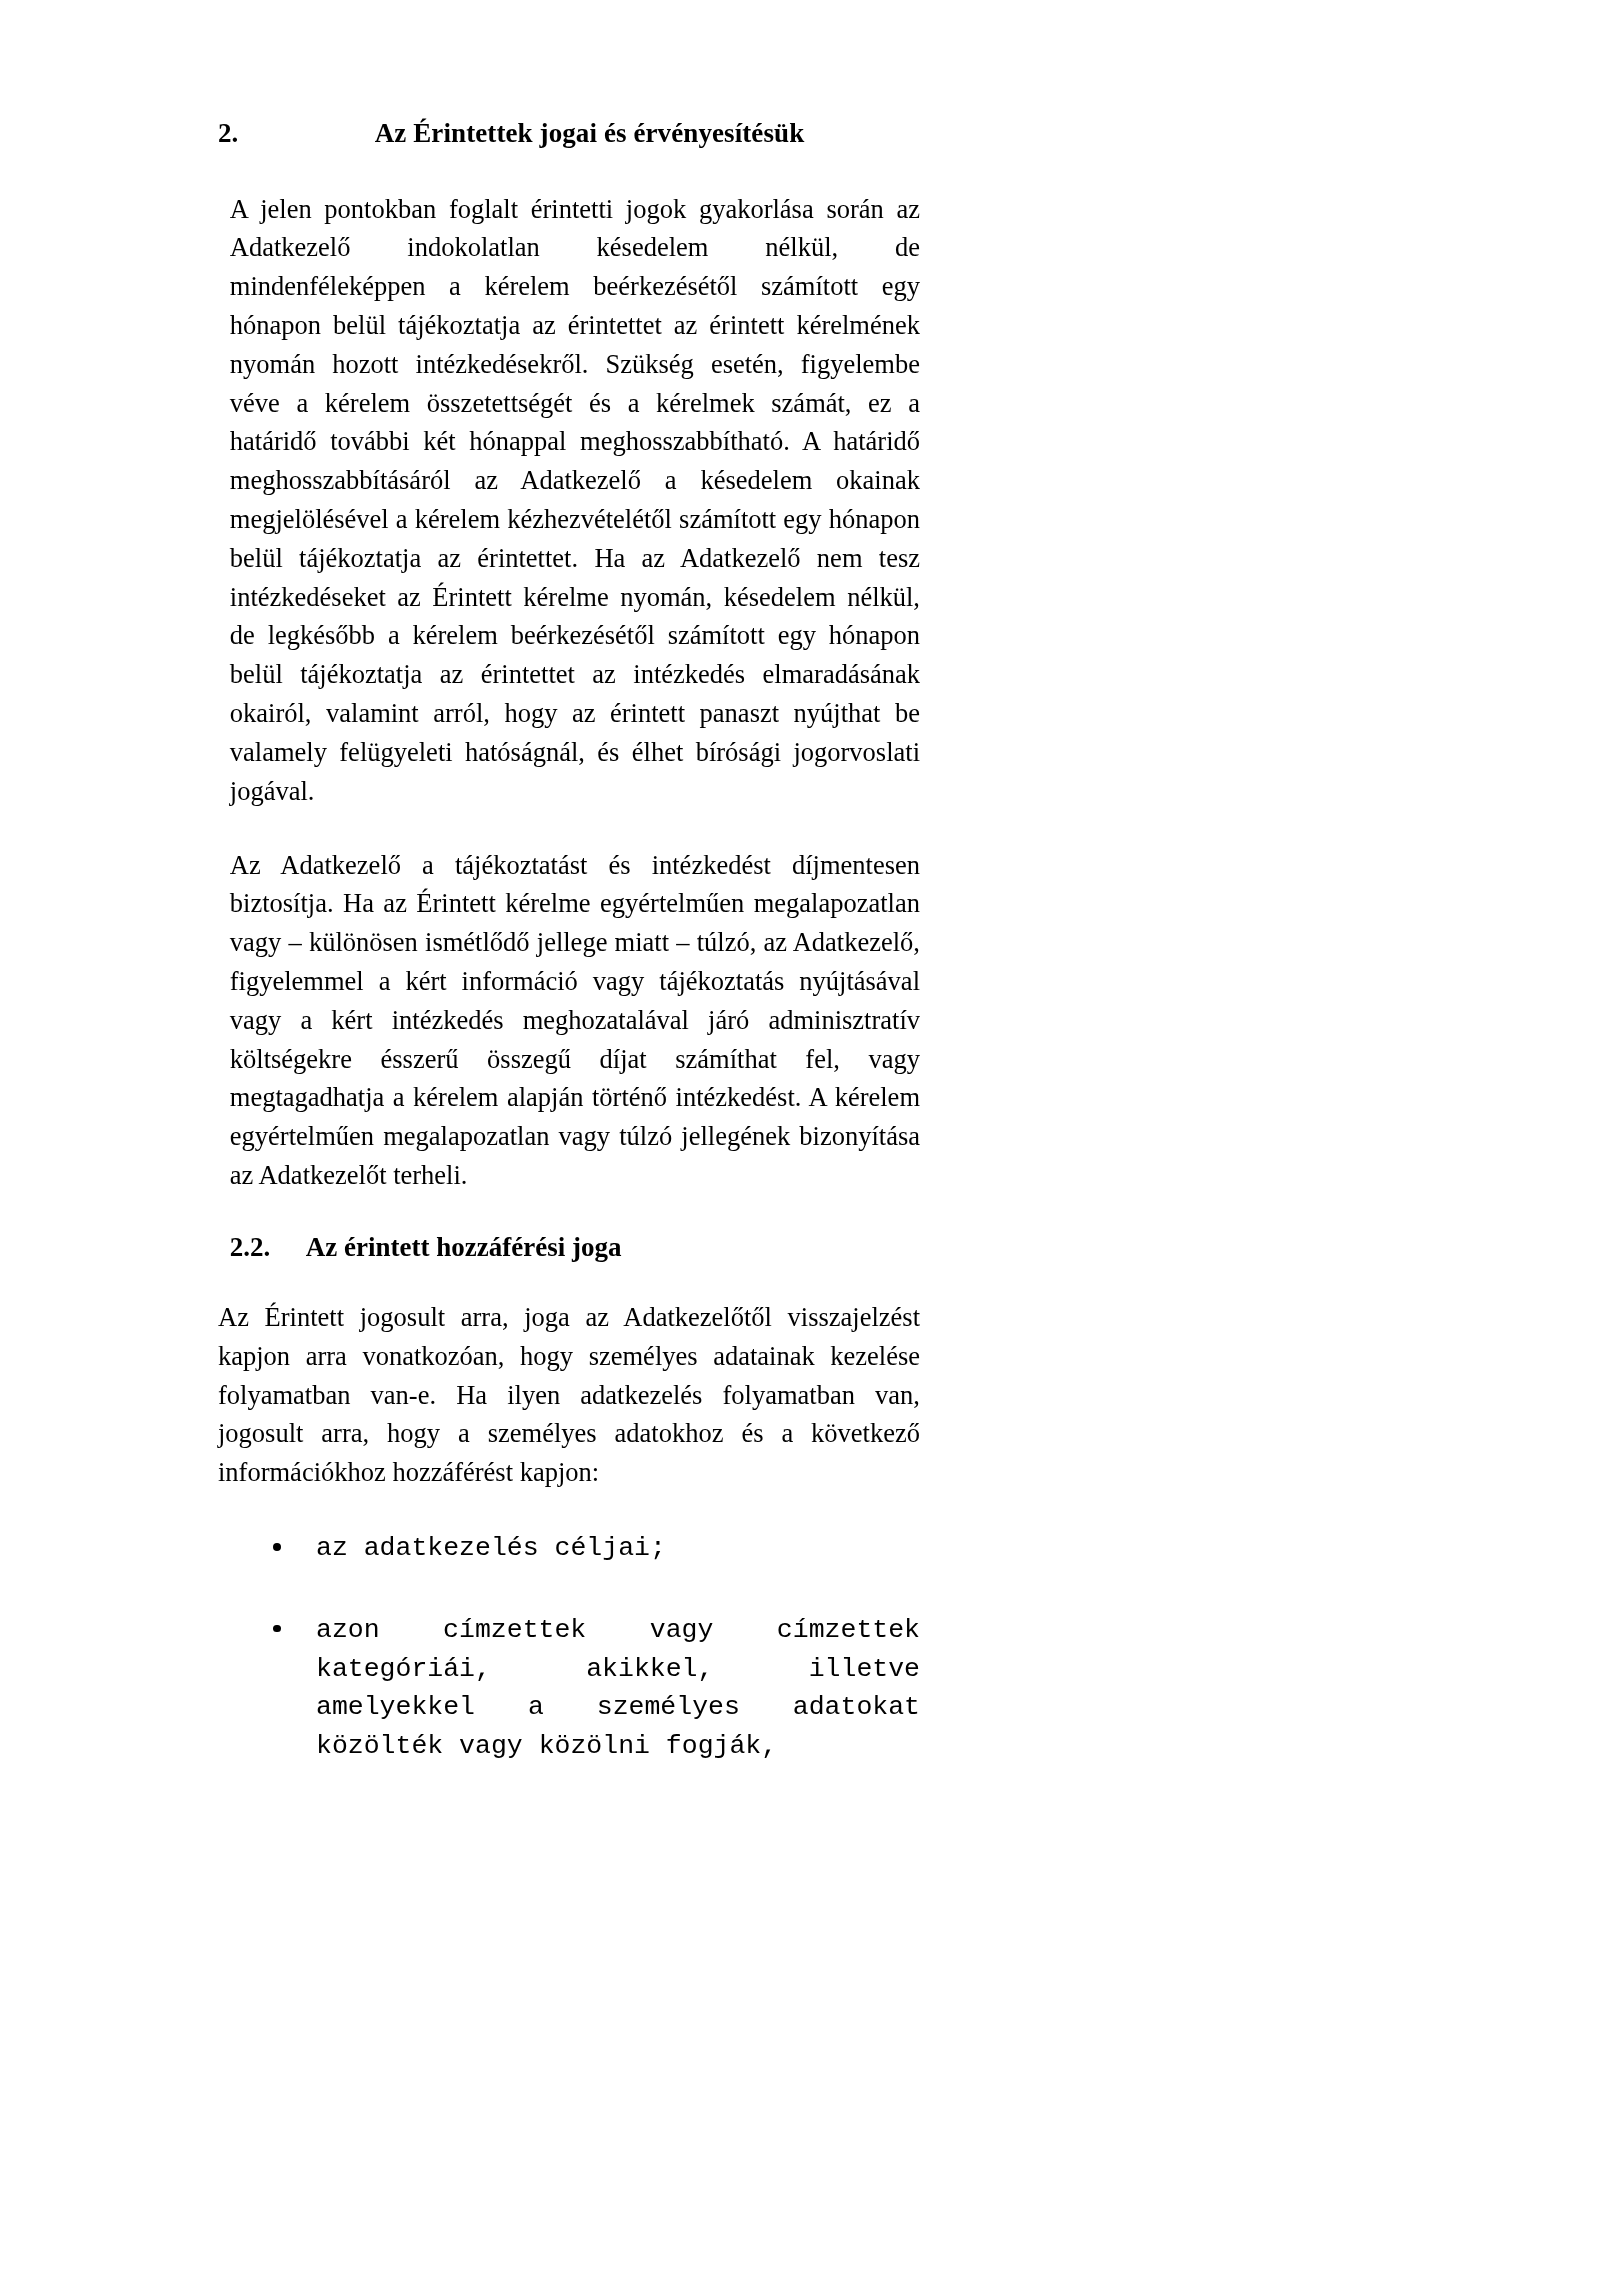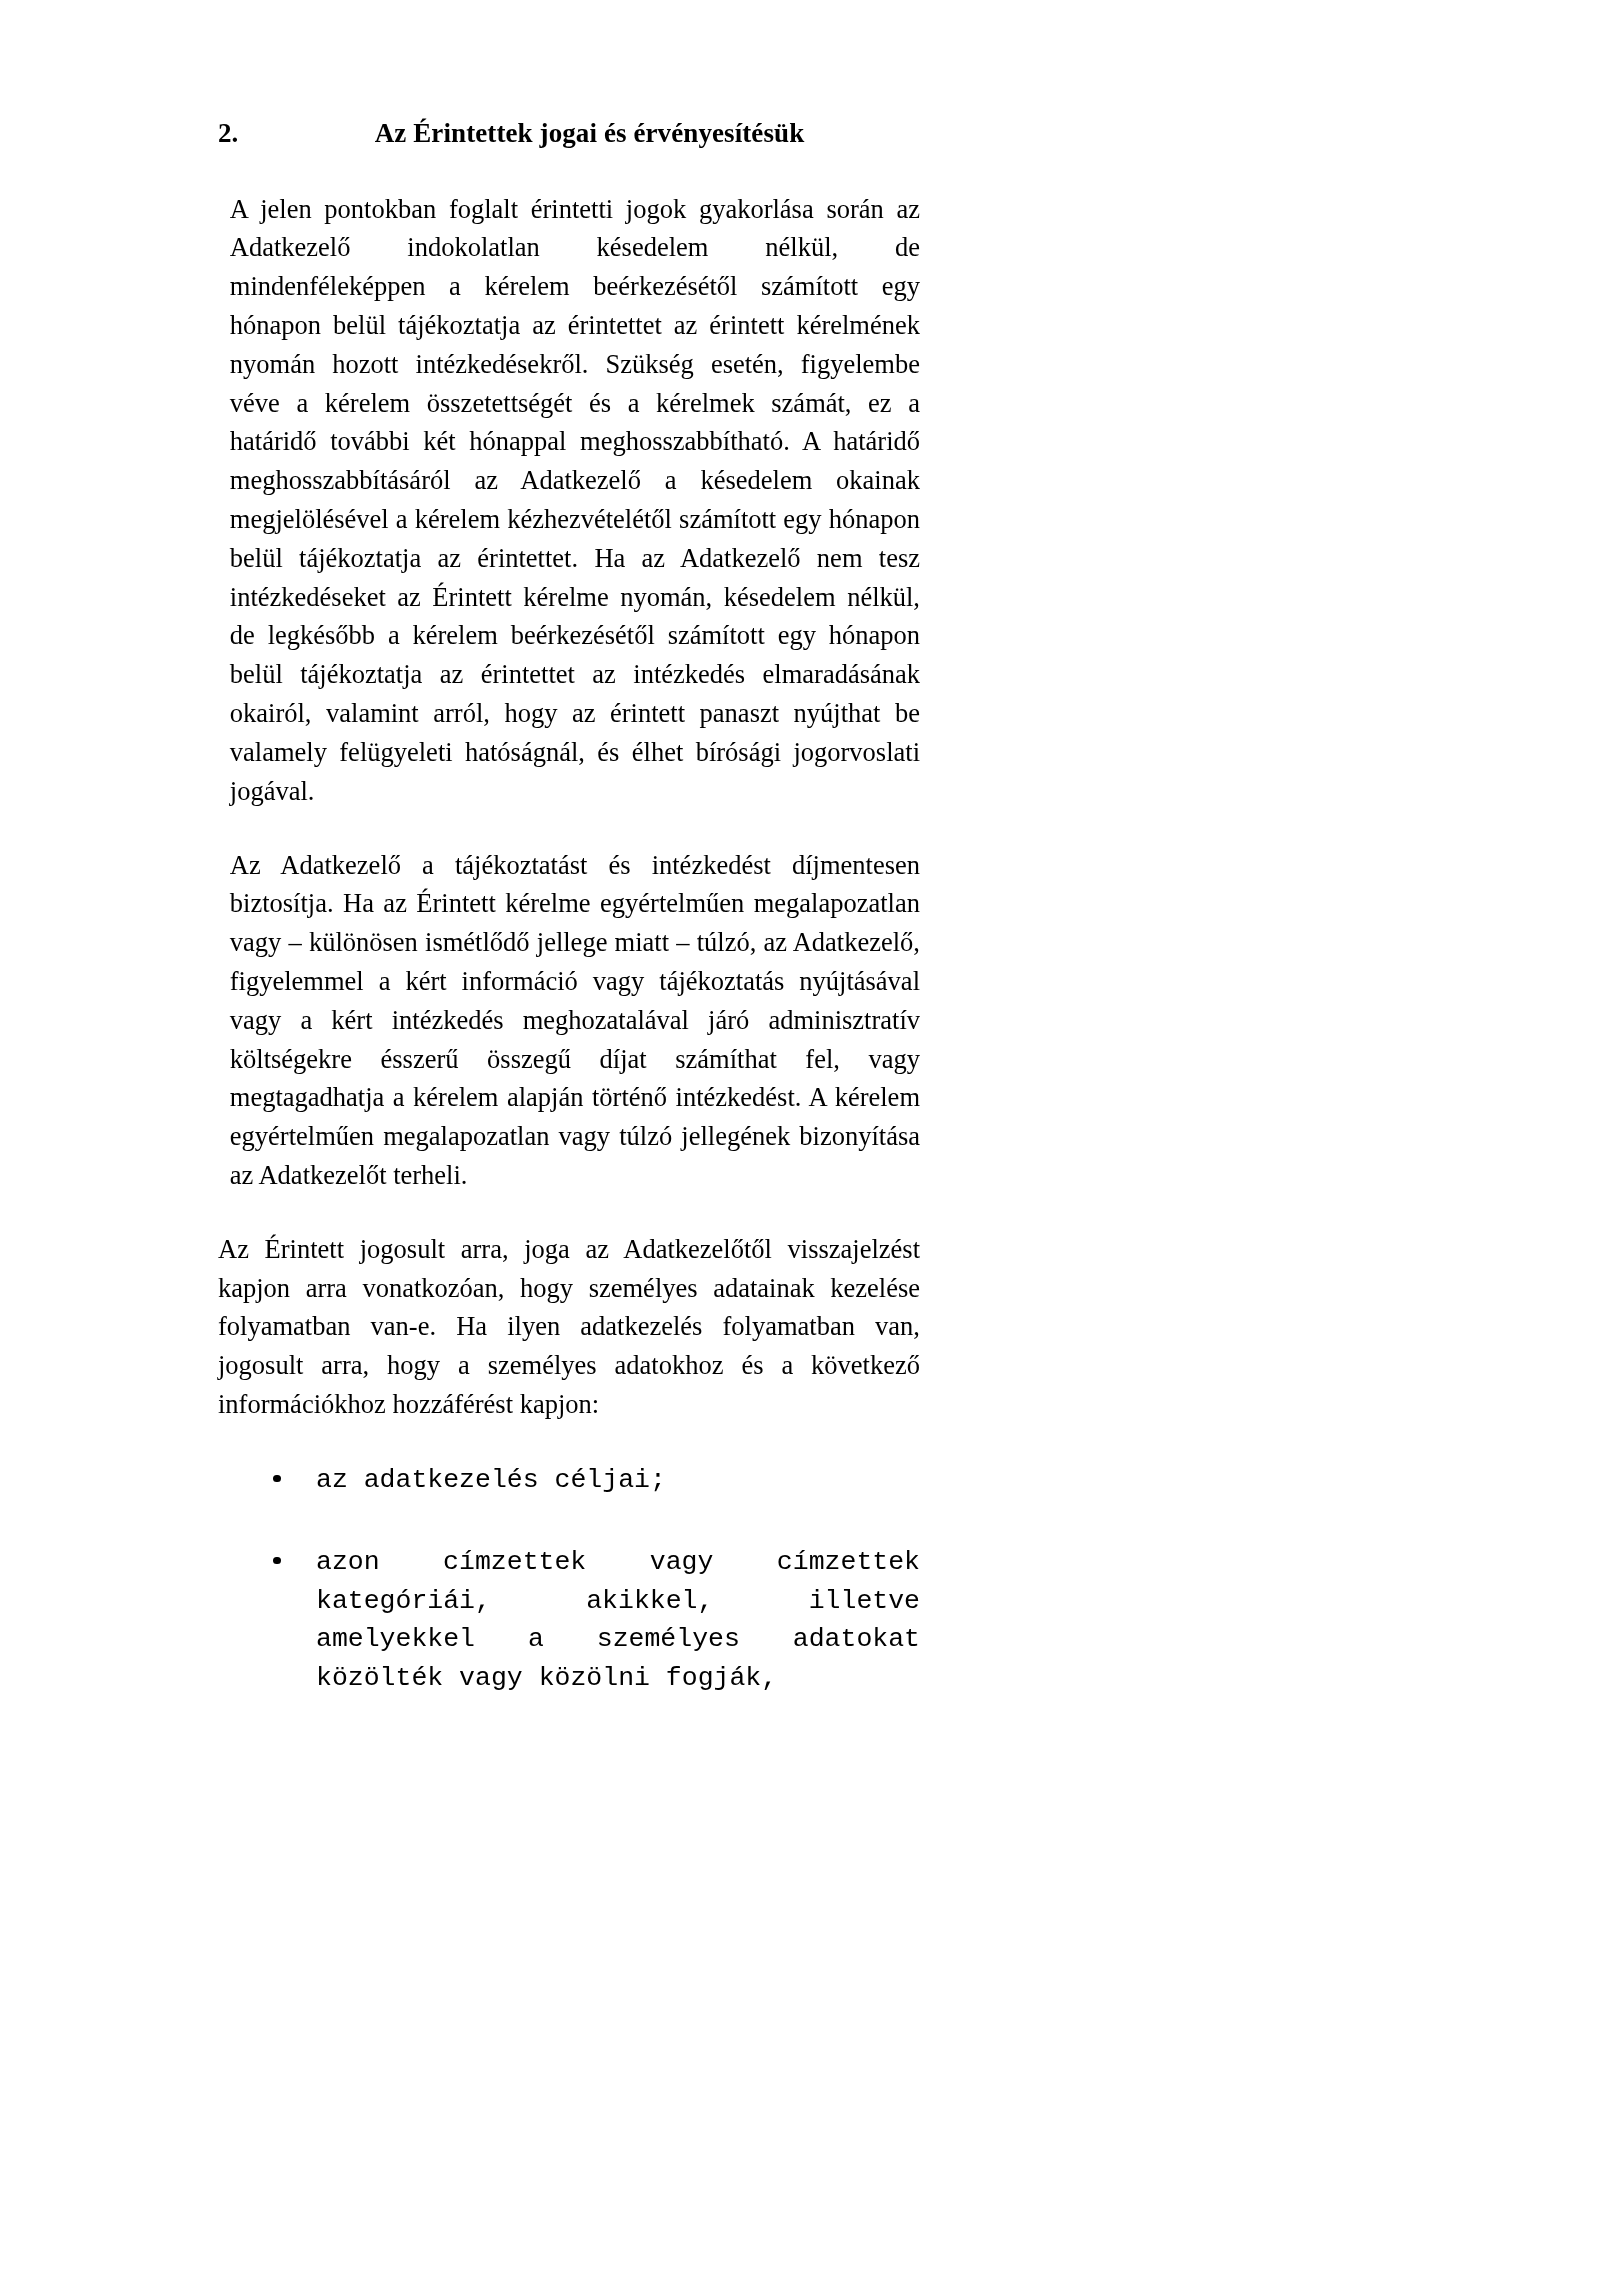--- a/index.html
+++ b/index.html
@@ -135,20 +135,24 @@
       <span class="num">2.</span>
       <span class="txt">Az Érintettek jogai és érvényesítésük</span>
     </h1>
 
 
     <p class="para">A jelen pontokban foglalt érintetti jogok gyakorlása során az Adatkezelő indokolatlan késedelem nélkül, de mindenféleképpen a kérelem beérkezésétől számított egy hónapon belül tájékoztatja az érintettet az érintett kérelmének nyomán hozott intézkedésekről. Szükség esetén, figyelembe véve a kérelem összetettségét és a kérelmek számát, ez a határidő további két hónappal meghosszabbítható. A határidő meghosszabbításáról az Adatkezelő a késedelem okainak megjelölésével a kérelem kézhezvételétől számított egy hónapon belül tájékoztatja az érintettet. Ha az Adatkezelő nem tesz intézkedéseket az Érintett kérelme nyomán, késedelem nélkül, de legkésőbb a kérelem beérkezésétől számított egy hónapon belül tájékoztatja az érintettet az intézkedés elmaradásának okairól, valamint arról, hogy az érintett panaszt nyújthat be valamely felügyeleti hatóságnál, és élhet bírósági jogorvoslati jogával.</p>
 
     <p class="para">Az Adatkezelő a tájékoztatást és intézkedést díjmentesen biztosítja. Ha az Érintett kérelme egyértelműen megalapozatlan vagy – különösen ismétlődő jellege miatt – túlzó, az Adatkezelő, figyelemmel a kért információ vagy tájékoztatás nyújtásával vagy a kért intézkedés meghozatalával járó adminisztratív költségekre ésszerű összegű díjat számíthat fel, vagy megtagadhatja a kérelem alapján történő intézkedést. A kérelem egyértelműen megalapozatlan vagy túlzó jellegének bizonyítása az Adatkezelőt terheli.</p>
 
 
+    <h2 class="h-sub2">
+      <span class="num">2.2.</span>
+      <span class="txt">Az érintett hozzáférési joga</span>
+    </h2>
 
     <p class="para-flush">Az Érintett jogosult arra, joga az Adatkezelőtől visszajelzést kapjon arra vonatkozóan, hogy személyes adatainak kezelése folyamatban van-e. Ha ilyen adatkezelés folyamatban van, jogosult arra, hogy a személyes adatokhoz és a következő információkhoz hozzáférést kapjon:</p>
 
     <ul class="bullets">
       <li>
         <span class="bullet-dot"></span>
         <span>az adatkezelés céljai;</span>
       </li>
       <li class="wide">
         <span class="bullet-dot"></span>

